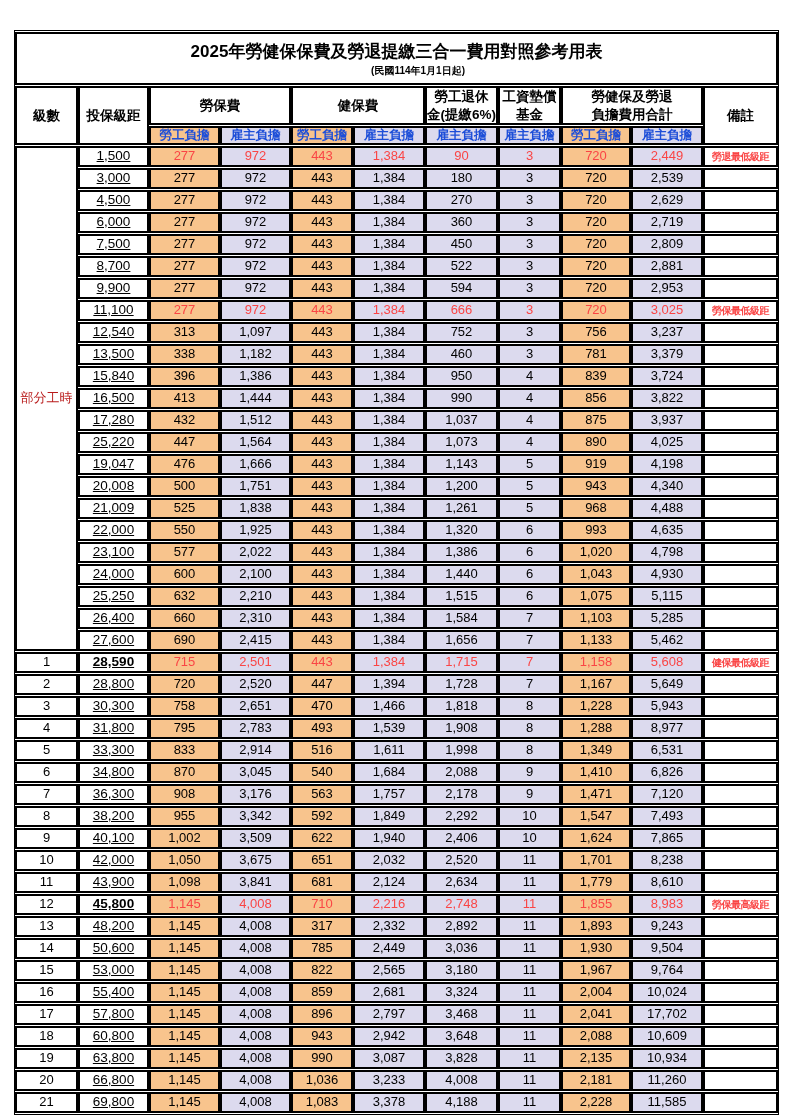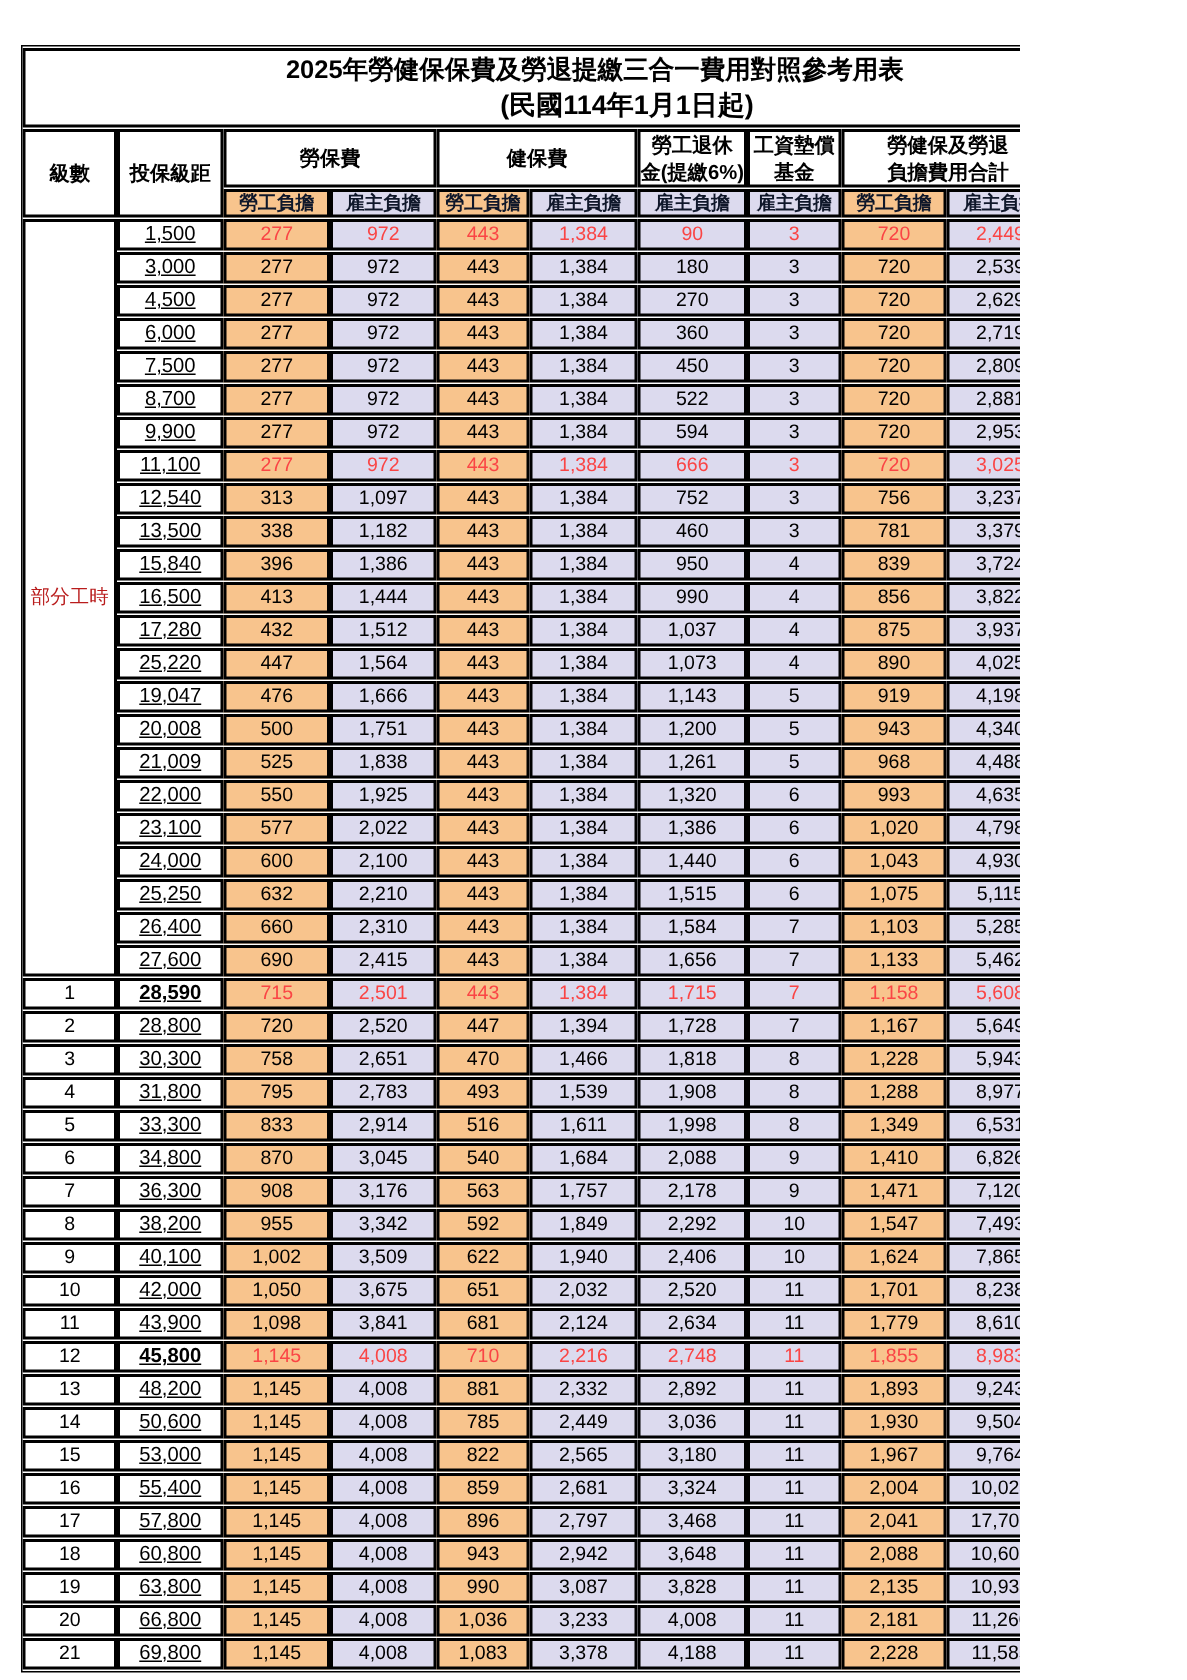--- a/index.html
+++ b/index.html
@@ -1,27 +1,27 @@
 <!DOCTYPE html>
 <html><head>
 <meta charset="utf-8">
 <style>
   html,body{margin:0;padding:0;background:#fff;}
-  .page{position:relative;width:680px;height:1120px;background:#fff;
+  .page{position:relative;width:791px;height:1120px;background:#fff;
         font-family:"Liberation Sans",sans-serif;color:#000;overflow:hidden;}
   table.main{position:absolute;left:14px;top:30px;width:763px;
         border-collapse:separate;border-spacing:0 1px;table-layout:fixed;
         border:1px solid #000;background:#fff;}
   td{border:2px solid #000;box-sizing:border-box;text-align:center;vertical-align:middle;
      font-size:13px;line-height:1.1;padding:0;overflow:hidden;white-space:nowrap;background:#fff;}
   .title-cell{height:53px;}
   .title-line1{font-size:17px;font-weight:bold;line-height:1.45;}
-  .title-line2{font-size:18px;font-weight:bold;line-height:1.2;padding-left:43px;}
+  .title-line2{font-size:10px;font-weight:bold;line-height:1.2;padding-left:43px;}
   .h1 td{height:36px;font-size:13.5px;font-weight:bold;white-space:pre-line;line-height:1.3;}
-  .h2 td{height:19px;font-size:12.5px;font-weight:bold;color:#0f172a;}
+  .h2 td{height:19px;font-size:12.5px;font-weight:bold;color:#1d4ed8;}
   tbody td{height:21px;}
   .c-or{background:#F8C48D;}
   .c-lv{background:#DCDAEE;}
   .red{color:#FA4545;}
   .bold{font-weight:bold;}
   .remark{font-size:10px;font-weight:bold;color:#FA4545;letter-spacing:-0.5px;}
   .part-time{font-size:13px;color:#b91c1c;}
   .bracket{font-size:13.5px;text-decoration:underline;}
 </style>
 </head>
@@ -505,21 +505,21 @@
           <td class="c-lv red">11</td>
           <td class="c-or red">1,855</td>
           <td class="c-lv red">8,983</td>
           <td class="remark">勞保最高級距</td>
         </tr>
         <tr>
           <td>13</td>
           <td class="bracket">48,200</td>
           <td class="c-or">1,145</td>
           <td class="c-lv">4,008</td>
-          <td class="c-or">881</td>
+          <td class="c-or">317</td>
           <td class="c-lv">2,332</td>
           <td class="c-lv">2,892</td>
           <td class="c-lv">11</td>
           <td class="c-or">1,893</td>
           <td class="c-lv">9,243</td>
           <td class="remark"></td>
         </tr>
         <tr>
           <td>14</td>
           <td class="bracket">50,600</td>

